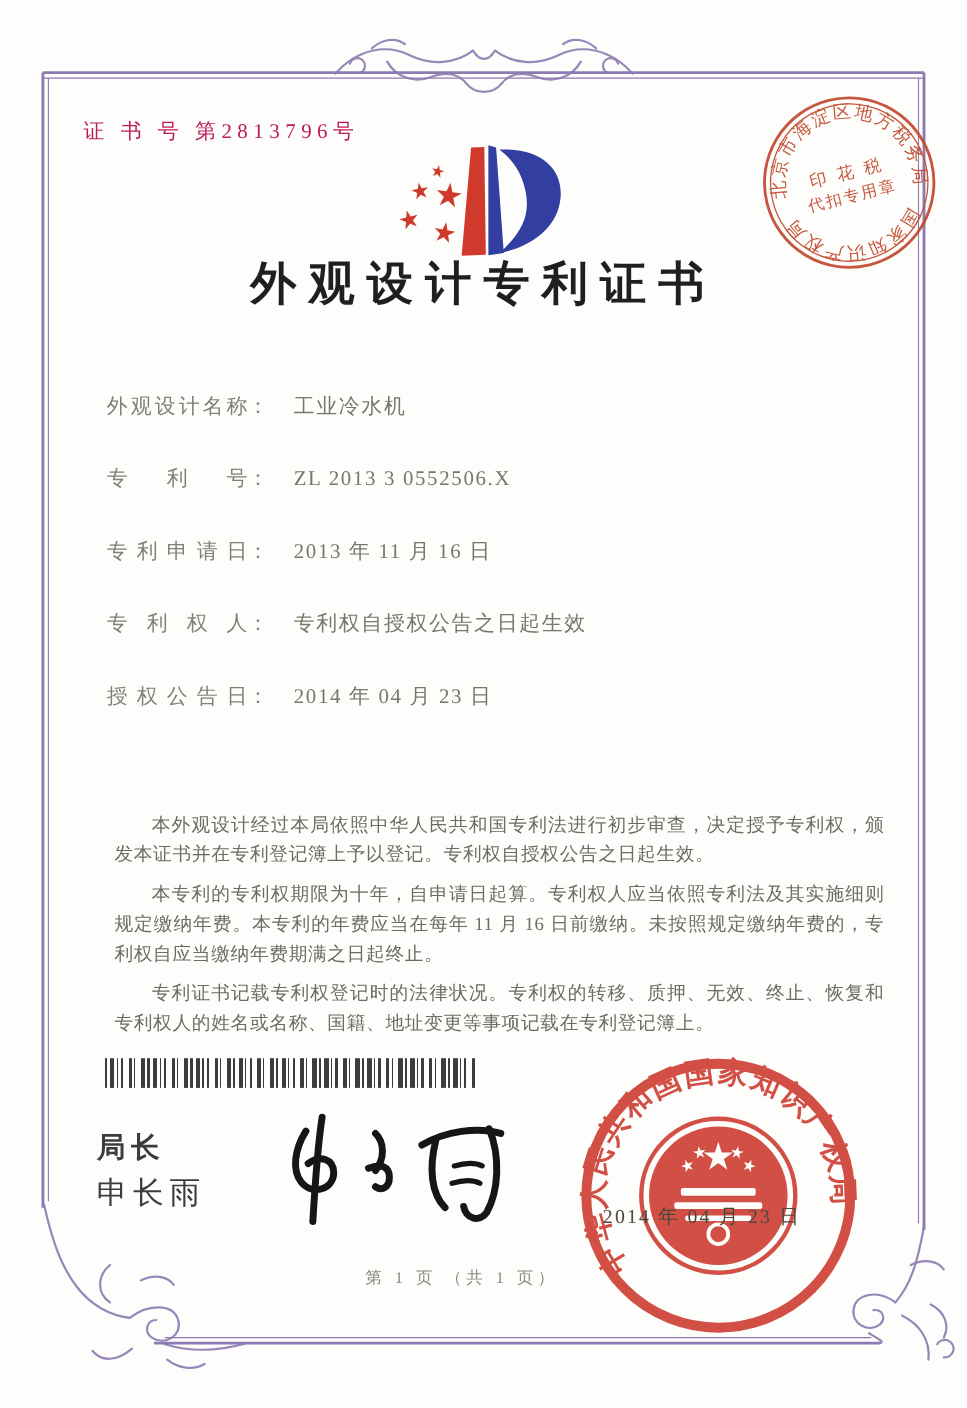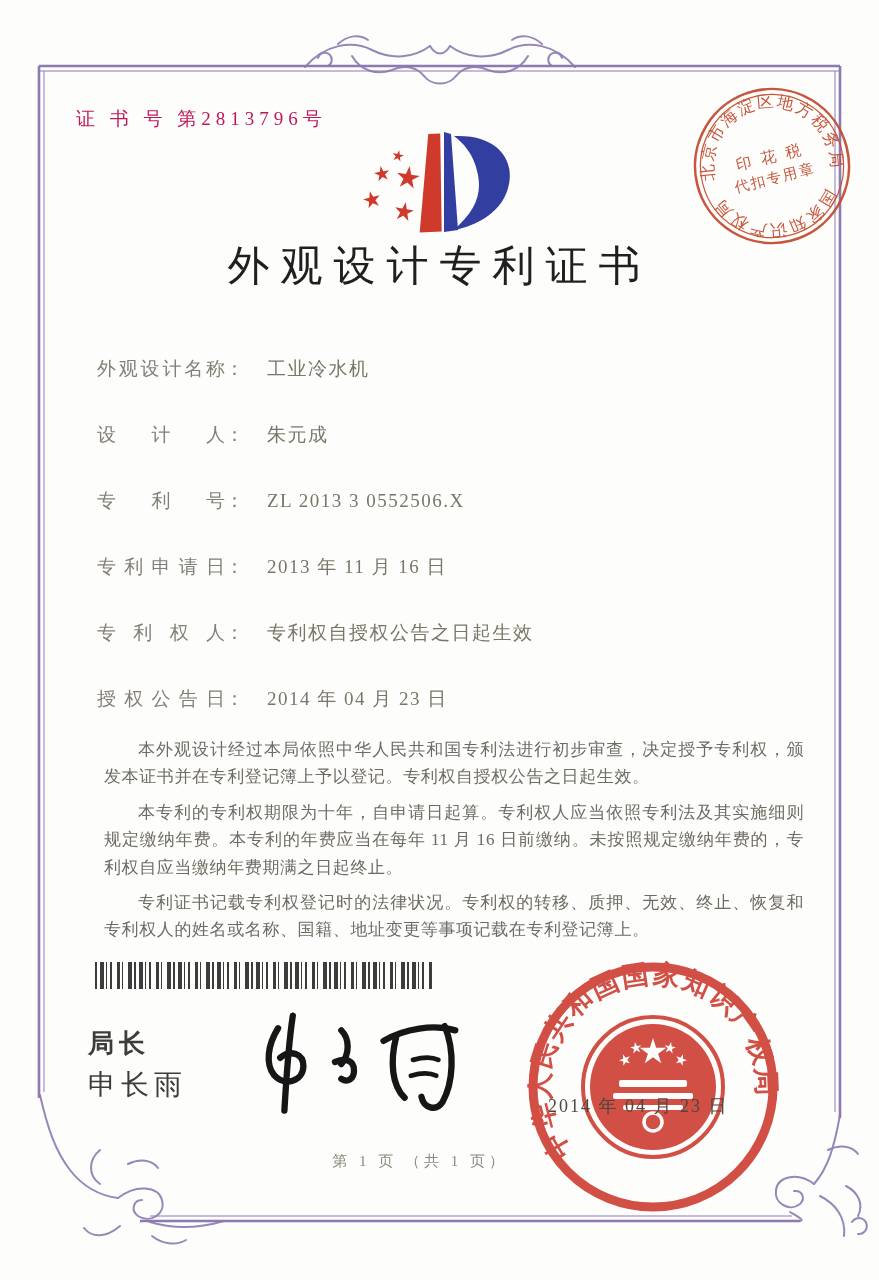--- a/index.html
+++ b/index.html
@@ -11,22 +11,22 @@
   .layer{position:absolute;left:0;top:0;}
   
   .cert-no{
     position:absolute;left:76px;top:106px;font-size:19px;color:#be185d;
     letter-spacing:5px;white-space:nowrap;
   }
   
   .logo{position:absolute;left:330px;top:114px;width:216px;height:124px;}
   
   .title{
-    position:absolute;left:0;top:238px;width:879px;text-align:center;
-    font-size:42px;font-weight:400;color:#1f1f1f;letter-spacing:11px;
+    position:absolute;left:0;top:230px;width:879px;text-align:center;
+    font-size:42px;font-weight:700;color:#1f1f1f;letter-spacing:11px;
   }
   
   .fields{position:absolute;left:97px;top:356px;width:700px;}
   .field-row{margin-bottom:40px;font-size:19px;color:#827f75;white-space:nowrap;}
   .f-label{display:inline-block;width:128px;text-align:justify;text-align-last:justify;}
   .f-colon{margin:0 2px 0 0;}
   .f-value{color:#797668;letter-spacing:1.5px;margin-left:21px;}
   
   .body-text{
     position:absolute;left:96px;top:728px;width:716px;font-size:17px;
@@ -134,23 +134,20 @@
     <use href="#st" transform="translate(78,64) scale(12) rotate(8)" fill="#d03a2c"></use>
     <use href="#st" transform="translate(42,86) scale(9) rotate(-14)" fill="#d03a2c"></use>
     <use href="#st" transform="translate(74,98) scale(10) rotate(10)" fill="#d03a2c"></use>
   </svg>
 
   <div class="title">外观设计专利证书</div>
 
   <div class="fields">
     <div class="field-row">
       <span class="f-label">外观设计名称</span><span class="f-colon">：</span><span class="f-value">工业冷水机</span>
-    </div>
-    <div class="field-row">
-      <span class="f-label">设计人</span><span class="f-colon">：</span><span class="f-value">朱元成</span>
     </div>
     <div class="field-row">
       <span class="f-label">专利号</span><span class="f-colon">：</span><span class="f-value">ZL 2013 3 0552506.X</span>
     </div>
     <div class="field-row">
       <span class="f-label">专利申请日</span><span class="f-colon">：</span><span class="f-value">2013 年 11 月 16 日</span>
     </div>
     <div class="field-row">
       <span class="f-label">专利权人</span><span class="f-colon">：</span><span class="f-value">专利权自授权公告之日起生效</span>
     </div>

